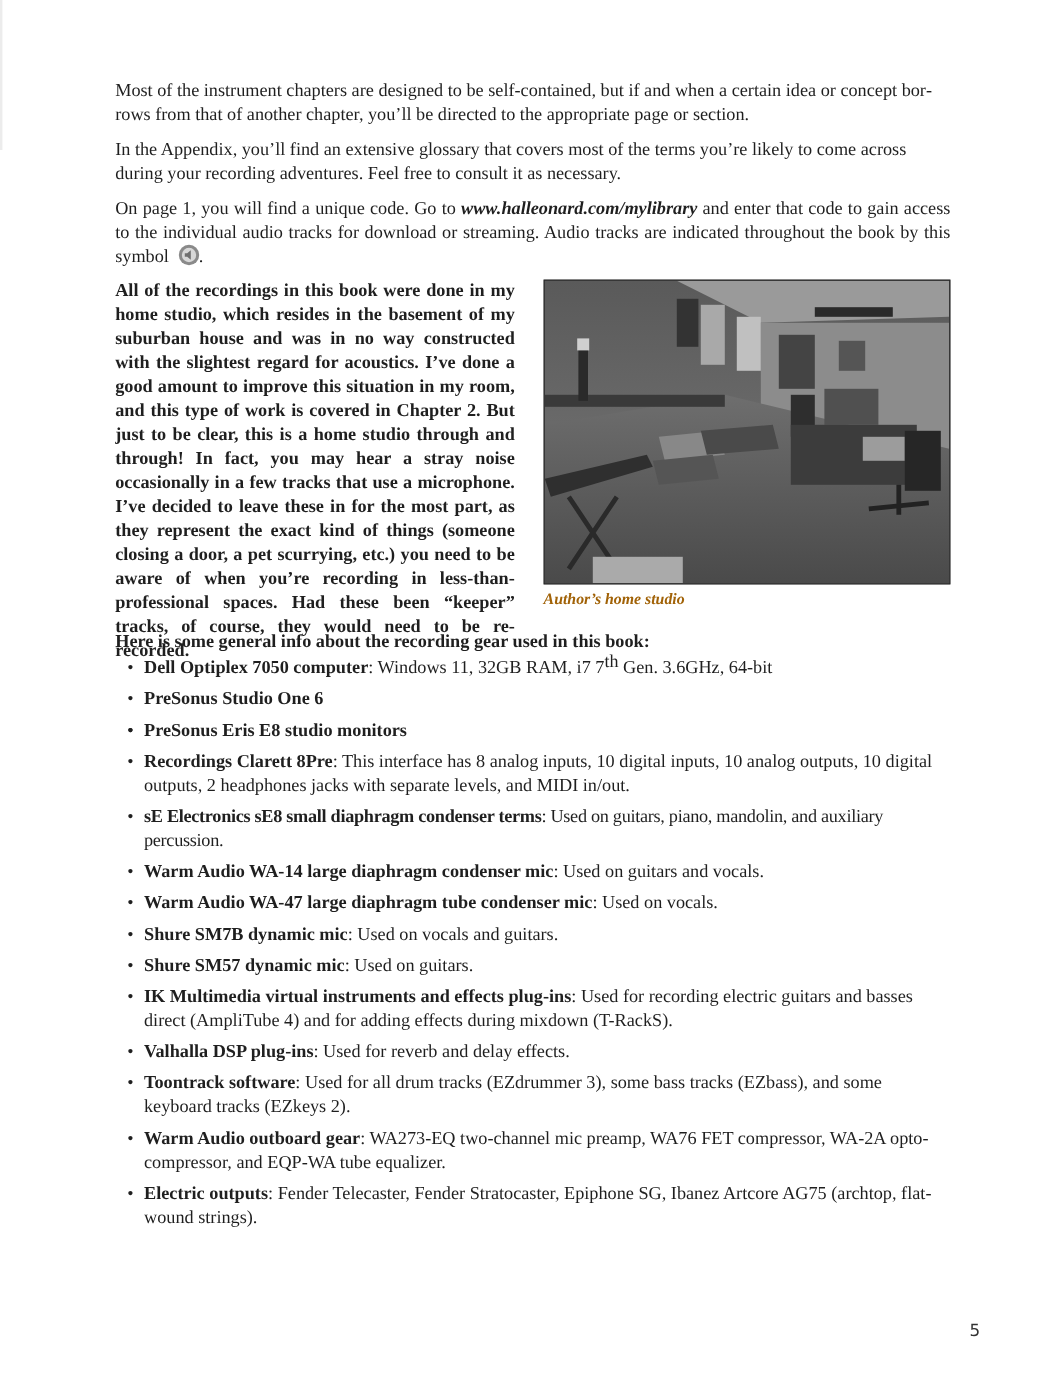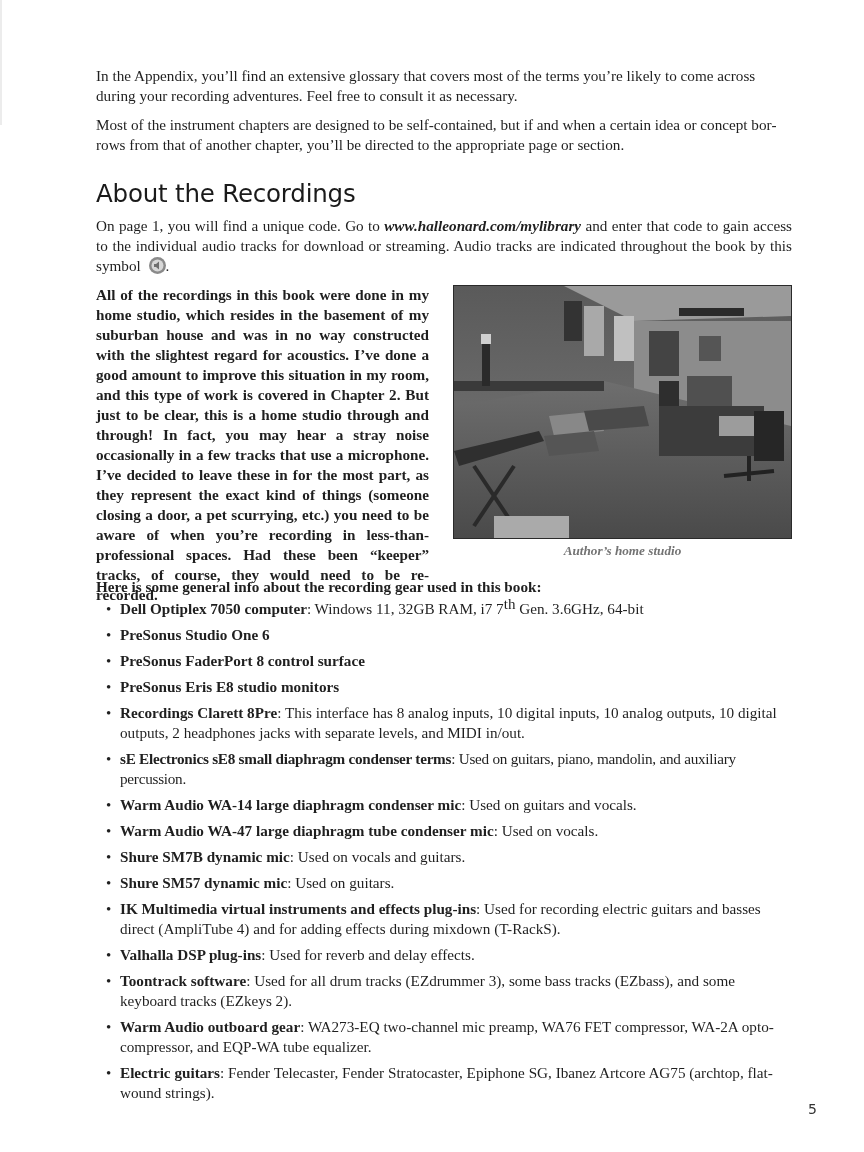--- a/index.html
+++ b/index.html
@@ -33,22 +33,22 @@
   .split .left {
     position: absolute; left: 0; top: 0; width: 333px;
     font-size: 15.2px; line-height: 20px; text-align: justify;
   }
   .figure { position: absolute; left: 357px; top: 0; width: 339px; }
   .photo {
     width: 337px; height: 252px; border: 1px solid #2a2a2a;
     background: #6b6b6b; position: relative; overflow: hidden;
   }
   .caption {
-    text-align: center; font-style: italic; font-size: 13.2px;
-    margin-top: 4px; color: #737373;
+    font-style: italic; font-size: 13.2px;
+    margin-top: 4px; color: #a16207;
   }
   ul.gear { list-style: none; margin: 2px 0 0 0; padding: 0; }
   ul.gear li {
     position: relative; padding-left: 24px; font-size: 15.2px; line-height: 20px;
     margin-bottom: 6px;
   }
   ul.gear li .bullet {
     position: absolute; left: 10px; top: 0; font-size: 15px;
   }
   ul.gear li b { font-weight: bold; }
@@ -57,24 +57,23 @@
     position: absolute; left: 808px; top: 1101px;
     font-family: "DejaVu Sans", "Liberation Sans", sans-serif; font-size: 14px; color: #333;
   }
 </style>
 </head>
 <body>
 
 <div class="page-edge"></div>
 
 <div class="content">
+  <p class="body">Most of the instrument chapters are designed to be self-contained, but if and when a certain idea or concept bor­rows from that of another chapter, you’ll be directed to the appropriate page or section.</p>
   <p class="body">In the Appendix, you’ll find an extensive glossary that covers most of the terms you’re likely to come across during your recording adventures. Feel free to consult it as necessary.</p>
-  <p class="body">Most of the instrument chapters are designed to be self-contained, but if and when a certain idea or concept bor­rows from that of another chapter, you’ll be directed to the appropriate page or section.</p>
 
-  <h2 class="section">About the Recordings</h2>
 
   <p class="body justify">
     <span>On page 1, you will find a unique code. Go to </span><span class="url">www.halleonard.com/mylibrary</span><span> and enter that code to gain access to the individual audio tracks for download or streaming. Audio tracks are indicated throughout the book by this symbol</span>
     <span class="audio-icon">
       <svg width="13" height="13" viewBox="0 0 13 13">
         <circle cx="6.5" cy="6.5" r="6" fill="#d8d8d8"></circle>
         <path d="M3 5 L5 5 L8 2.5 L8 10.5 L5 8 L3 8 Z" fill="#6f6f6f"></path>
       </svg>
     </span><span>.</span>
   </p>
@@ -123,29 +122,29 @@
       </div>
       <div class="caption">Author’s home studio</div>
     </div>
   </div>
 
   <p class="body" style="margin-bottom:2px;font-weight:bold;">Here is some general info about the recording gear used in this book:</p>
 
   <ul class="gear">
     <li><span class="bullet">•</span><b>Dell Optiplex 7050 computer</b><span>: Windows 11, 32GB RAM, i7 7</span><sup>th</sup><span> Gen. 3.6GHz, 64-bit</span></li>
     <li><span class="bullet">•</span><b>PreSonus Studio One 6</b></li>
-    <li><span class="bullet">•</span><b>PreSonus FaderPort 8 control surface</b></li>
+    <li><span class="bullet">•</span></li>
     <li><span class="bullet">•</span><b>PreSonus Eris E8 studio monitors</b></li>
     <li><span class="bullet">•</span><b>Recordings Clarett 8Pre</b><span>: This interface has 8 analog inputs, 10 digital inputs, 10 analog outputs, 10 digital outputs, 2 headphones jacks with separate levels, and MIDI in/out.</span></li>
     <li style="letter-spacing:-0.25px;"><span class="bullet">•</span><b>sE Electronics sE8 small diaphragm condenser terms</b><span>: Used on guitars, piano, mandolin, and auxiliary percussion.</span></li>
     <li><span class="bullet">•</span><b>Warm Audio WA-14 large diaphragm condenser mic</b><span>: Used on guitars and vocals.</span></li>
     <li><span class="bullet">•</span><b>Warm Audio WA-47 large diaphragm tube condenser mic</b><span>: Used on vocals.</span></li>
     <li><span class="bullet">•</span><b>Shure SM7B dynamic mic</b><span>: Used on vocals and guitars.</span></li>
     <li><span class="bullet">•</span><b>Shure SM57 dynamic mic</b><span>: Used on guitars.</span></li>
     <li><span class="bullet">•</span><b>IK Multimedia virtual instruments and effects plug-ins</b><span>: Used for recording electric guitars and basses direct (AmpliTube 4) and for adding effects during mixdown (T-RackS).</span></li>
     <li><span class="bullet">•</span><b>Valhalla DSP plug-ins</b><span>: Used for reverb and delay effects.</span></li>
     <li><span class="bullet">•</span><b>Toontrack software</b><span>: Used for all drum tracks (EZdrummer 3), some bass tracks (EZbass), and some keyboard tracks (EZkeys 2).</span></li>
     <li><span class="bullet">•</span><b>Warm Audio outboard gear</b><span>: WA273-EQ two-channel mic preamp, WA76 FET compressor, WA-2A op­to-compressor, and EQP-WA tube equalizer.</span></li>
-    <li><span class="bullet">•</span><b>Electric guitars</b><span>: Fender Telecaster, Fender Stratocaster, Epiphone SG, Ibanez Artcore AG75 (archtop, flat­wound strings).</span></li>
+    <li><span class="bullet">•</span><b>Electric outputs</b><span>: Fender Telecaster, Fender Stratocaster, Epiphone SG, Ibanez Artcore AG75 (archtop, flat­wound strings).</span></li>
   </ul>
 </div>
 
 <div class="page-number">5</div>
 
 </body></html>

